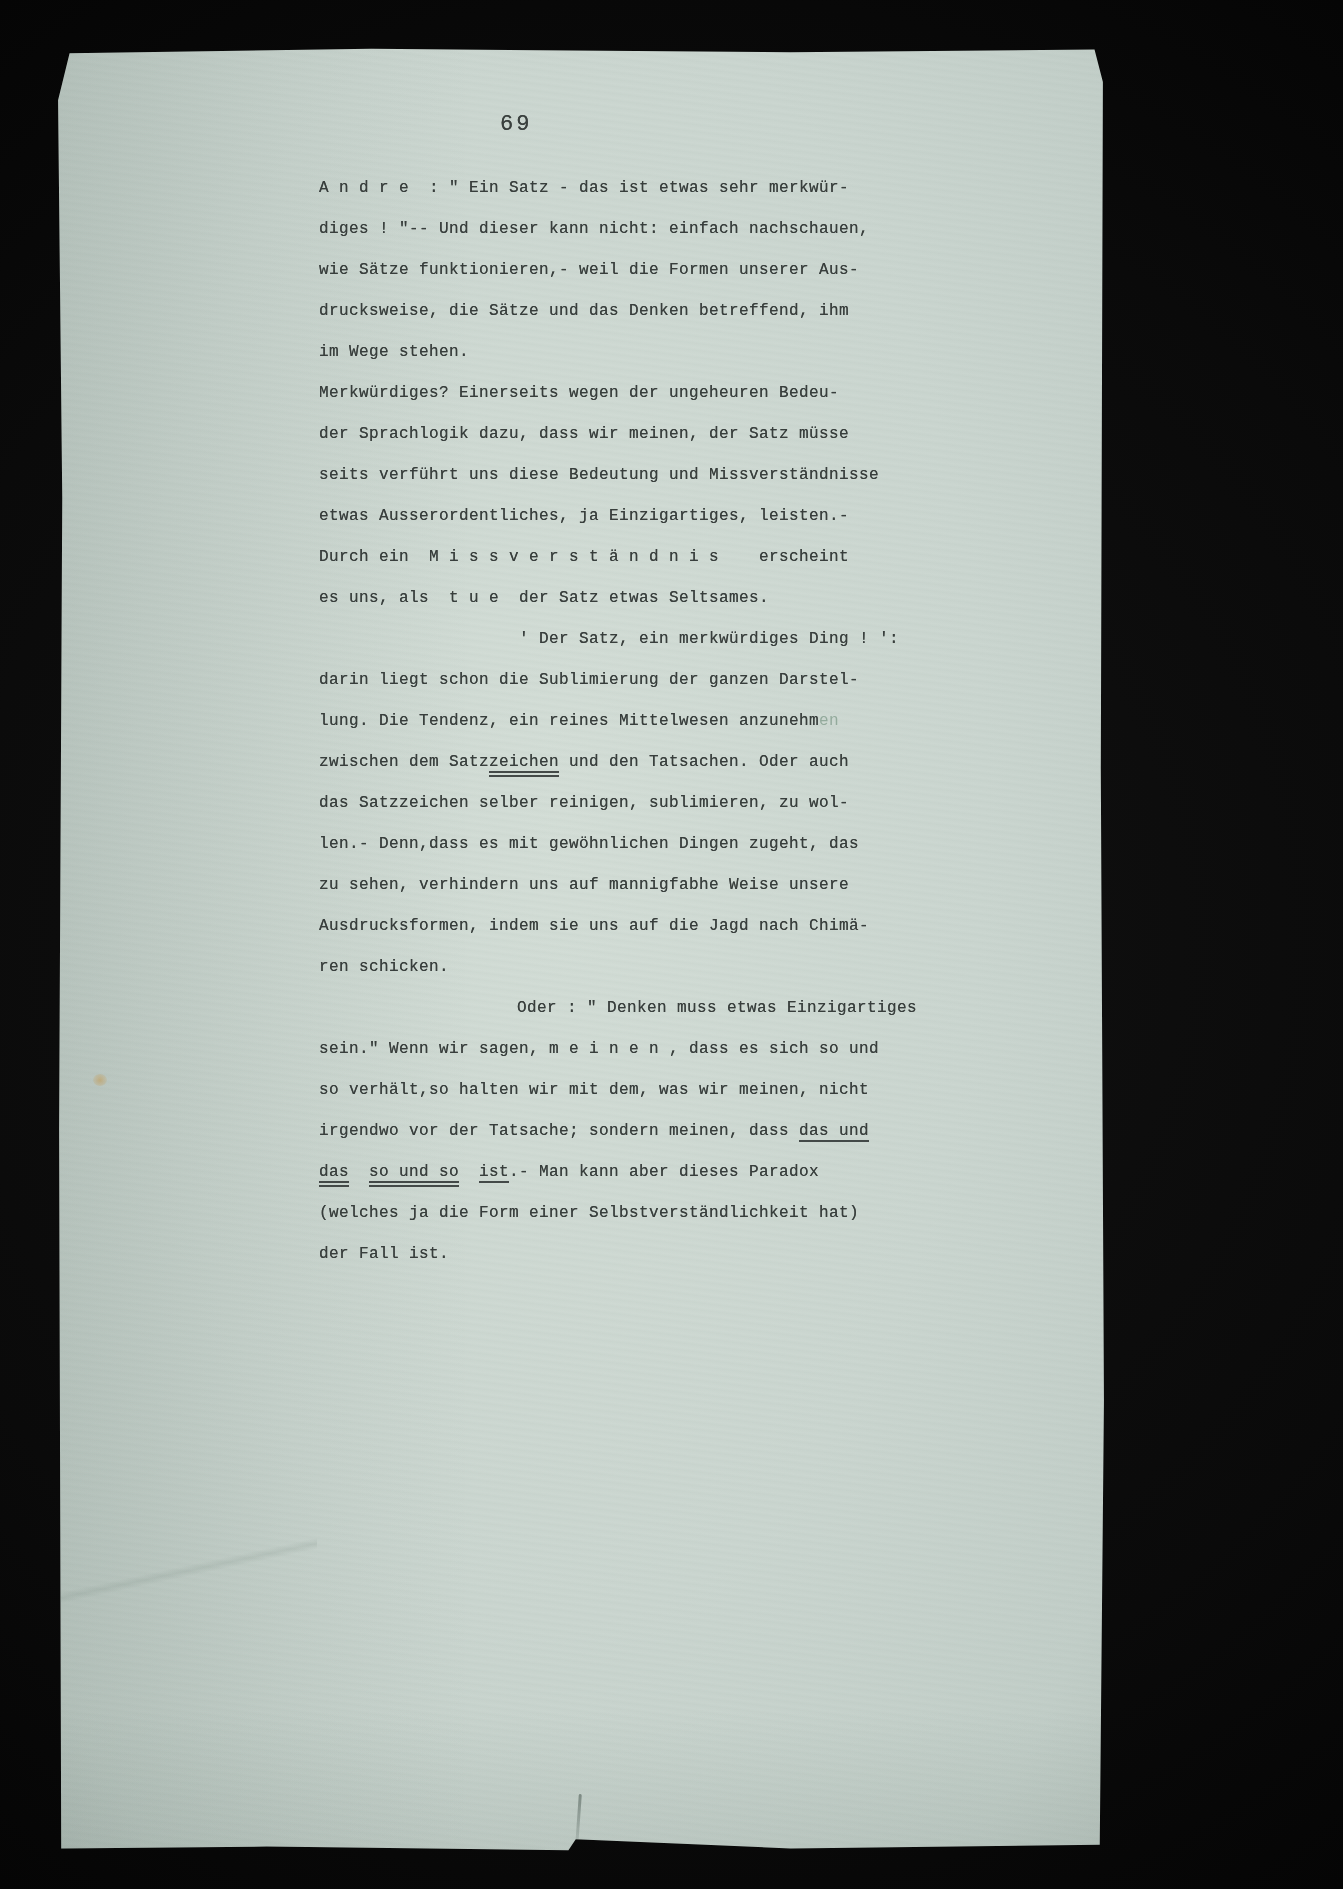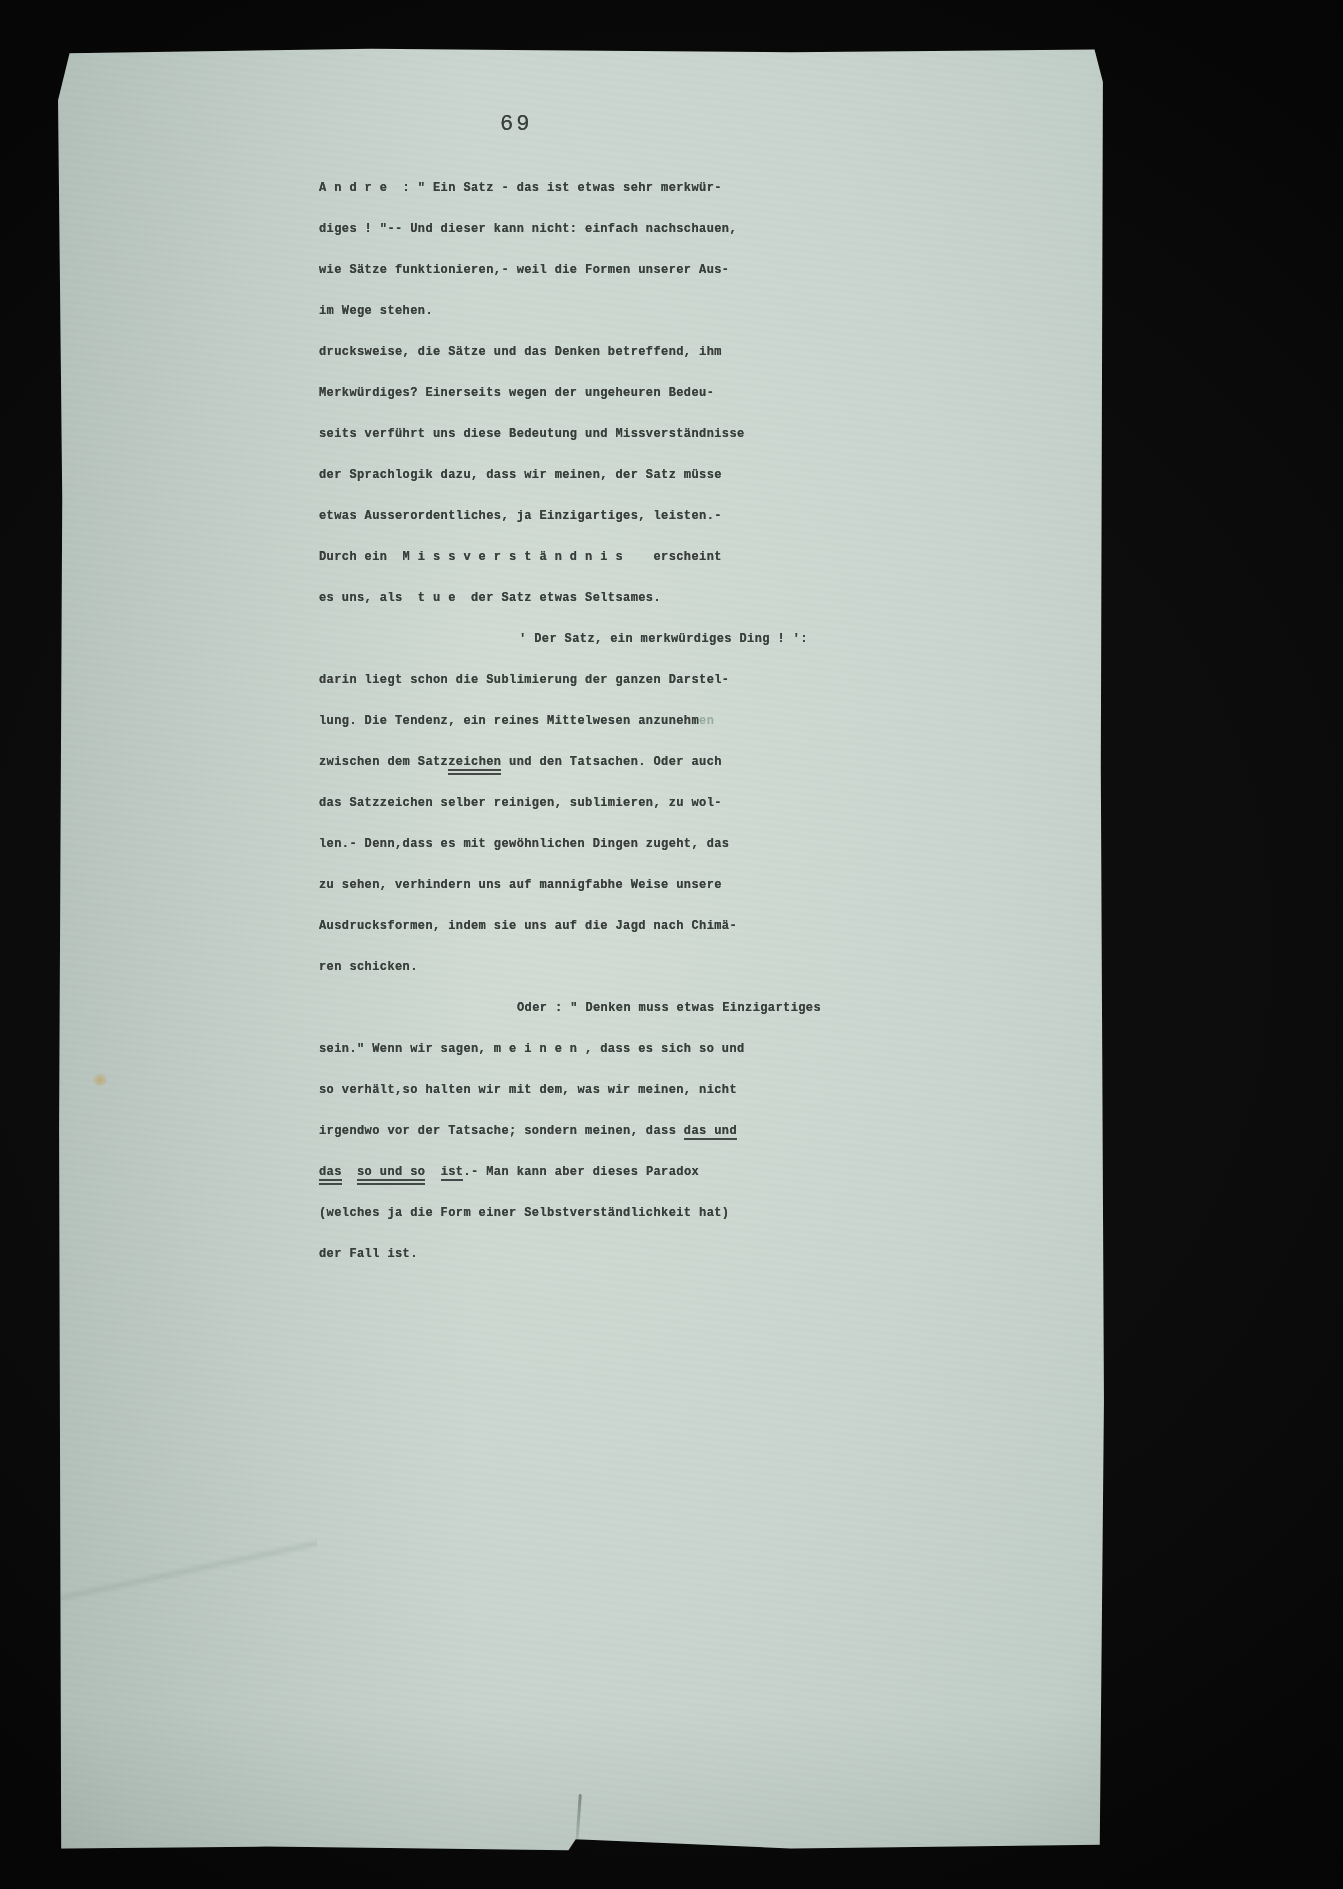--- a/index.html
+++ b/index.html
@@ -79,26 +79,25 @@
     font-size: 22px;
     letter-spacing: 3px;
     color: #3a403e;
     text-shadow: 0 0 0.6px rgba(40,45,44,0.8);
   }
   .text-block {
     position: absolute;
     left: 262px;
     top: 122px;
     width: 740px;
-    font-size: 12px;
+    font-size: 16px;
     line-height: 41px;
     letter-spacing: 0.4px;
     color: #383e3c;
     text-shadow: 0 0 0.6px rgba(40,45,44,0.75);
-    font-weight: bold;
   }
   .line {
     white-space: pre;
     height: 41px;
   }
   .u1 { border-bottom: 2px solid rgba(52,58,56,0.9); }
   .u2 { border-bottom: 6px double rgba(52,58,56,0.9); }
   .faded { color: #93aa9c; text-shadow: none; }
 </style>
 </head>
@@ -107,25 +106,25 @@
 <div class="stage">
   <div class="paper">
     <div class="paper-crease"></div>
     <div class="foxing-spot"></div>
     <div class="paper-tear"></div>
     <div class="page-number">69</div>
     <div class="text-block">
         <div class="line"><span>A n d r e  : " Ein Satz - das ist etwas sehr merkwür-</span></div>
         <div class="line"><span>diges ! "-- Und dieser kann nicht: einfach nachschauen,</span></div>
         <div class="line"><span>wie Sätze funktionieren,- weil die Formen unserer Aus-</span></div>
+        <div class="line"><span>drucksweise, die Sätze und das Denken betreffend, ihm</span></div>
         <div class="line"><span>im Wege stehen.</span></div>
-        <div class="line"><span>drucksweise, die Sätze und das Denken betreffend, ihm</span></div>
         <div class="line"><span>Merkwürdiges? Einerseits wegen der ungeheuren Bedeu-</span></div>
+        <div class="line"><span>der Sprachlogik dazu, dass wir meinen, der Satz müsse</span></div>
         <div class="line"><span>seits verführt uns diese Bedeutung und Missverständnisse</span></div>
-        <div class="line"><span>der Sprachlogik dazu, dass wir meinen, der Satz müsse</span></div>
         <div class="line"><span>etwas Ausserordentliches, ja Einzigartiges, leisten.-</span></div>
         <div class="line"><span>Durch ein  M i s s v e r s t ä n d n i s    erscheint</span></div>
         <div class="line"><span>es uns, als  t u e  der Satz etwas Seltsames.</span></div>
         <div class="line" style="padding-left: 200px;"><span>' Der Satz, ein merkwürdiges Ding ! ':</span></div>
         <div class="line"><span>darin liegt schon die Sublimierung der ganzen Darstel-</span></div>
         <div class="line"><span>lung. Die Tendenz, ein reines Mittelwesen anzunehm</span><span class="faded">en</span></div>
         <div class="line"><span>zwischen dem Satz</span><span class="u2">zeichen</span><span> und den Tatsachen. Oder auch</span></div>
         <div class="line"><span>das Satzzeichen selber reinigen, sublimieren, zu wol-</span></div>
         <div class="line"><span>len.- Denn,dass es mit gewöhnlichen Dingen zugeht, das</span></div>
         <div class="line"><span>zu sehen, verhindern uns auf mannigfabhe Weise unsere</span></div>

